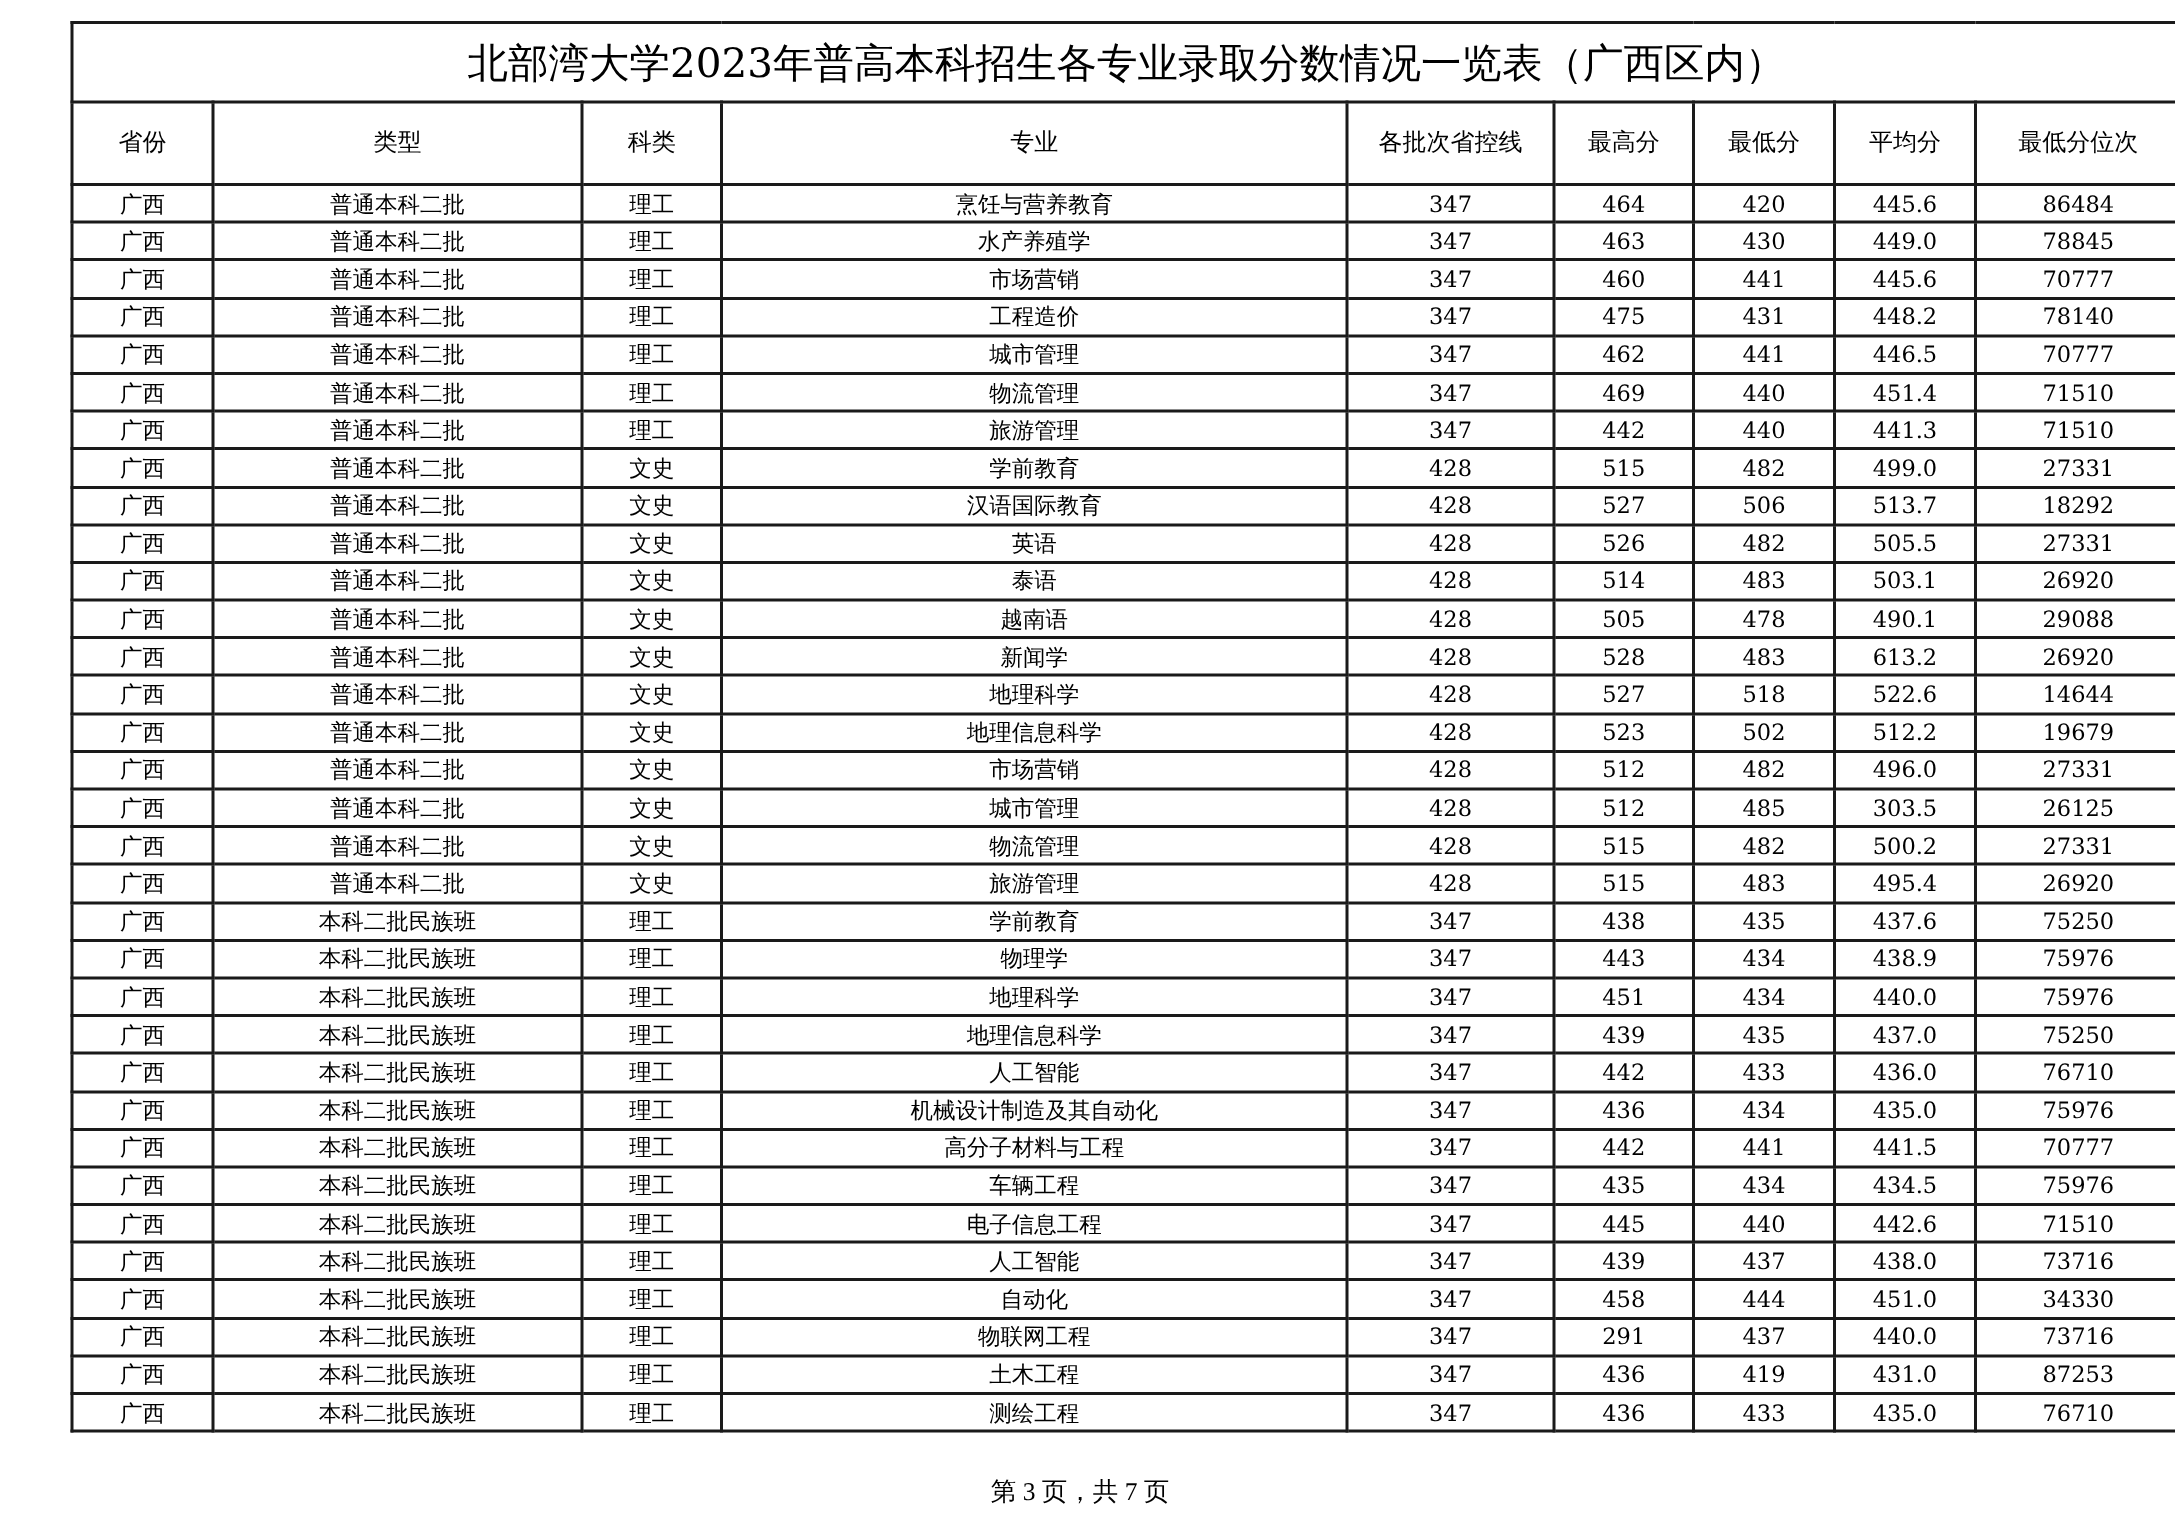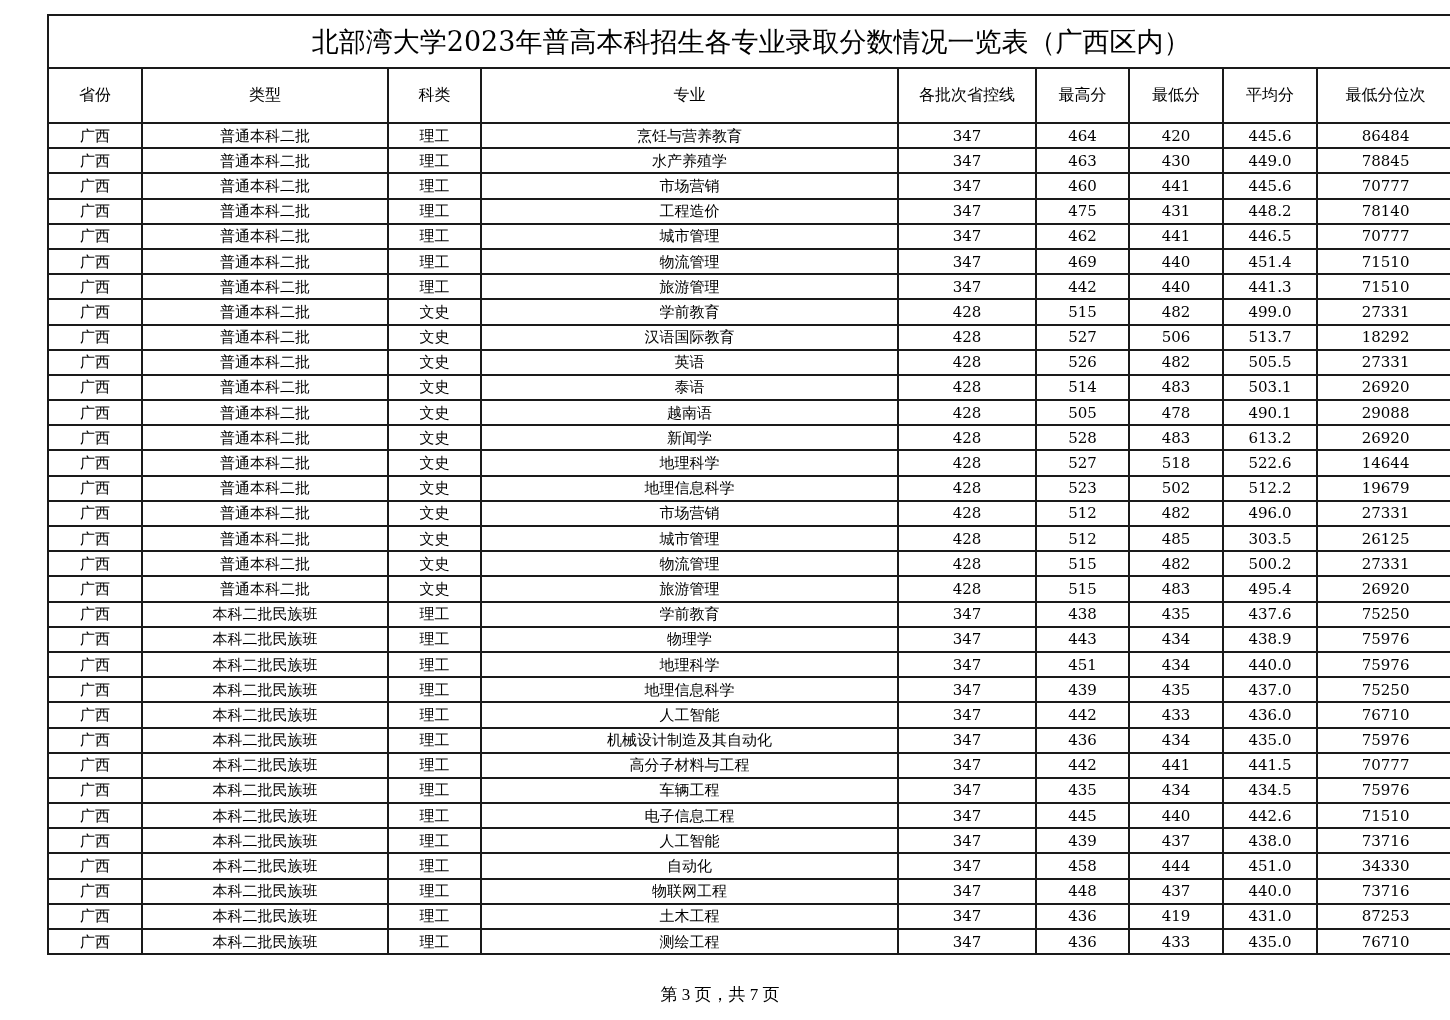--- a/index.html
+++ b/index.html
@@ -378,21 +378,21 @@
         <td class="num">444</td>
         <td class="num">451.0</td>
         <td class="num">34330</td>
       </tr>
       <tr class="row">
         <td class="cjk">广西</td>
         <td class="cjk">本科二批民族班</td>
         <td class="cjk">理工</td>
         <td class="cjk">物联网工程</td>
         <td class="num">347</td>
-        <td class="num">448</td>
+        <td class="num">291</td>
         <td class="num">437</td>
         <td class="num">440.0</td>
         <td class="num">73716</td>
       </tr>
       <tr class="row">
         <td class="cjk">广西</td>
         <td class="cjk">本科二批民族班</td>
         <td class="cjk">理工</td>
         <td class="cjk">土木工程</td>
         <td class="num">347</td>

